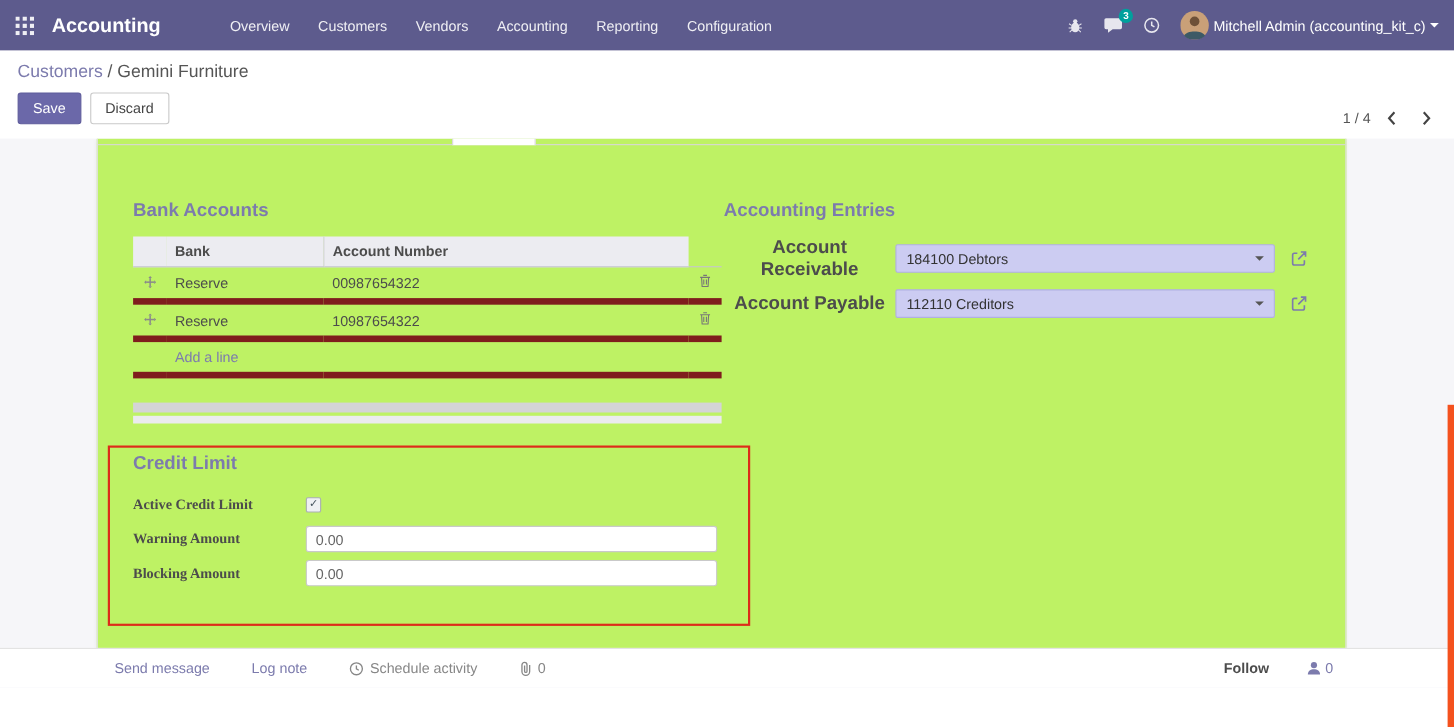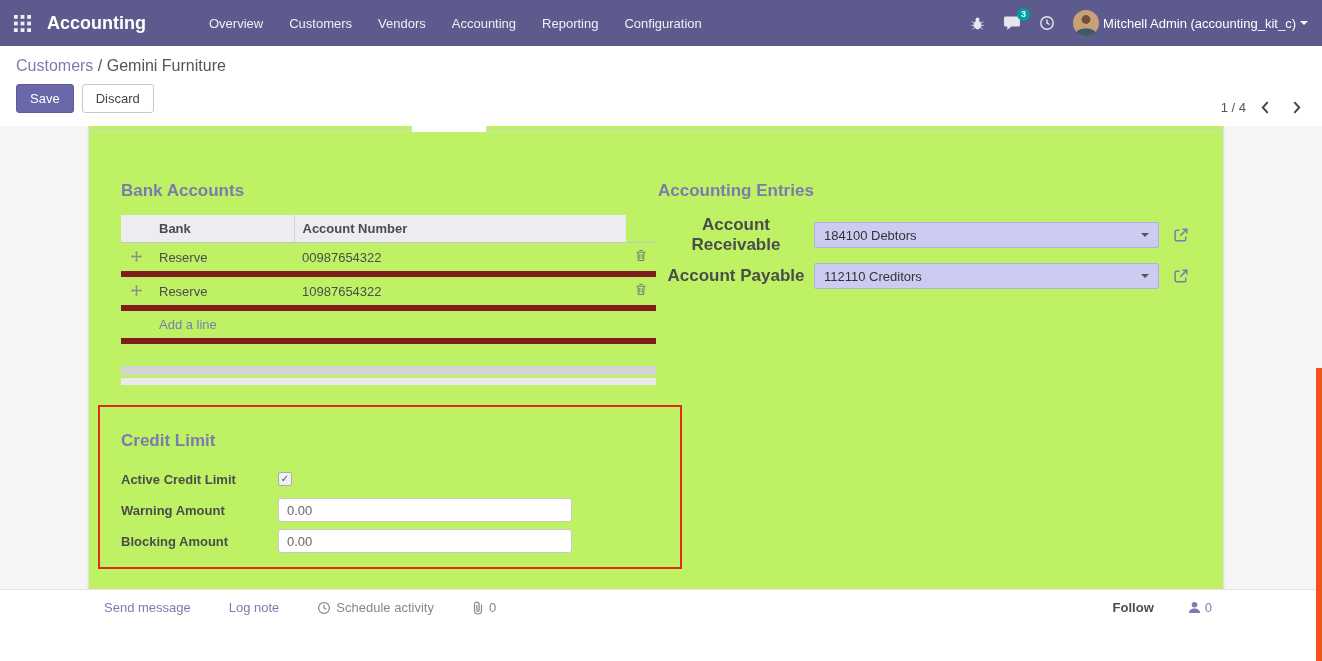--- a/index.html
+++ b/index.html
@@ -70,27 +70,27 @@
   
   .o-field-row{display:flex;align-items:center;margin-bottom:8px;}
   .o-label{width:156px;flex:none;font-size:17px;font-weight:700;color:#4c4c4c;text-align:center;}
   .o-select{width:345px;height:26px;background:var(--c-field);border:1px solid #b0b0e2;border-radius:2px;
             display:flex;align-items:center;padding:0 9px;font-size:13px;color:#333;cursor:pointer;}
   .sel-caret{margin-left:auto;width:0;height:0;border:4px solid transparent;border-top-color:#555;margin-top:4px;}
   .ext-link{margin-left:14px;color:var(--c-accent);cursor:pointer;display:flex;align-items:center;}
 
   
   .credit-box{position:absolute;left:9px;top:279px;width:584px;height:164px;
-              border:2px solid var(--c-highlight);padding:24px 0 0 21px;}
+              border:2px solid var(--c-highlight);padding:4px 0 0 21px;}
   .cl-row{display:flex;align-items:center;margin-bottom:7px;min-height:24px;}
-  .cl-label{width:157px;flex:none;font-size:13px;font-weight:700;color:#4c4c4c;}
+  .cl-label{width:157px;flex:none;font-size:13px;font-weight:700;color:#4c4c4c;font-family:Liberation Serif, serif;}
   .o-checkbox{width:14px;height:14px;border:1px solid #a9adb3;background:#eef0f3;border-radius:2px;
               display:flex;align-items:center;justify-content:center;font-size:10px;line-height:1;
               color:#44525c;cursor:pointer;}
-  .o-input{width:294px;height:24px;border:1px solid #c9c9c9;border-radius:3px;padding:0 8px;
+  .o-input{width:374px;height:24px;border:1px solid #c9c9c9;border-radius:3px;padding:0 8px;
            font-size:13px;color:#666;font-family:inherit;}
 
   
   .chatter{position:absolute;left:0;right:0;bottom:0;height:36px;background:#fff;border-top:1px solid #e3e3e3;
            display:flex;align-items:center;font-size:13px;padding:0 110px 0 104px;}
   .chat-link{color:var(--c-accent);margin-right:38px;cursor:pointer;white-space:nowrap;}
   .chat-link.muted{color:#878787;display:flex;align-items:center;gap:5px;}
   .follow-btn{margin-left:auto;font-weight:700;color:#4c4c4c;cursor:pointer;padding-left:12px;}
   .followers{display:flex;align-items:center;gap:4px;color:var(--c-accent);margin-left:34px;cursor:pointer;}
 

